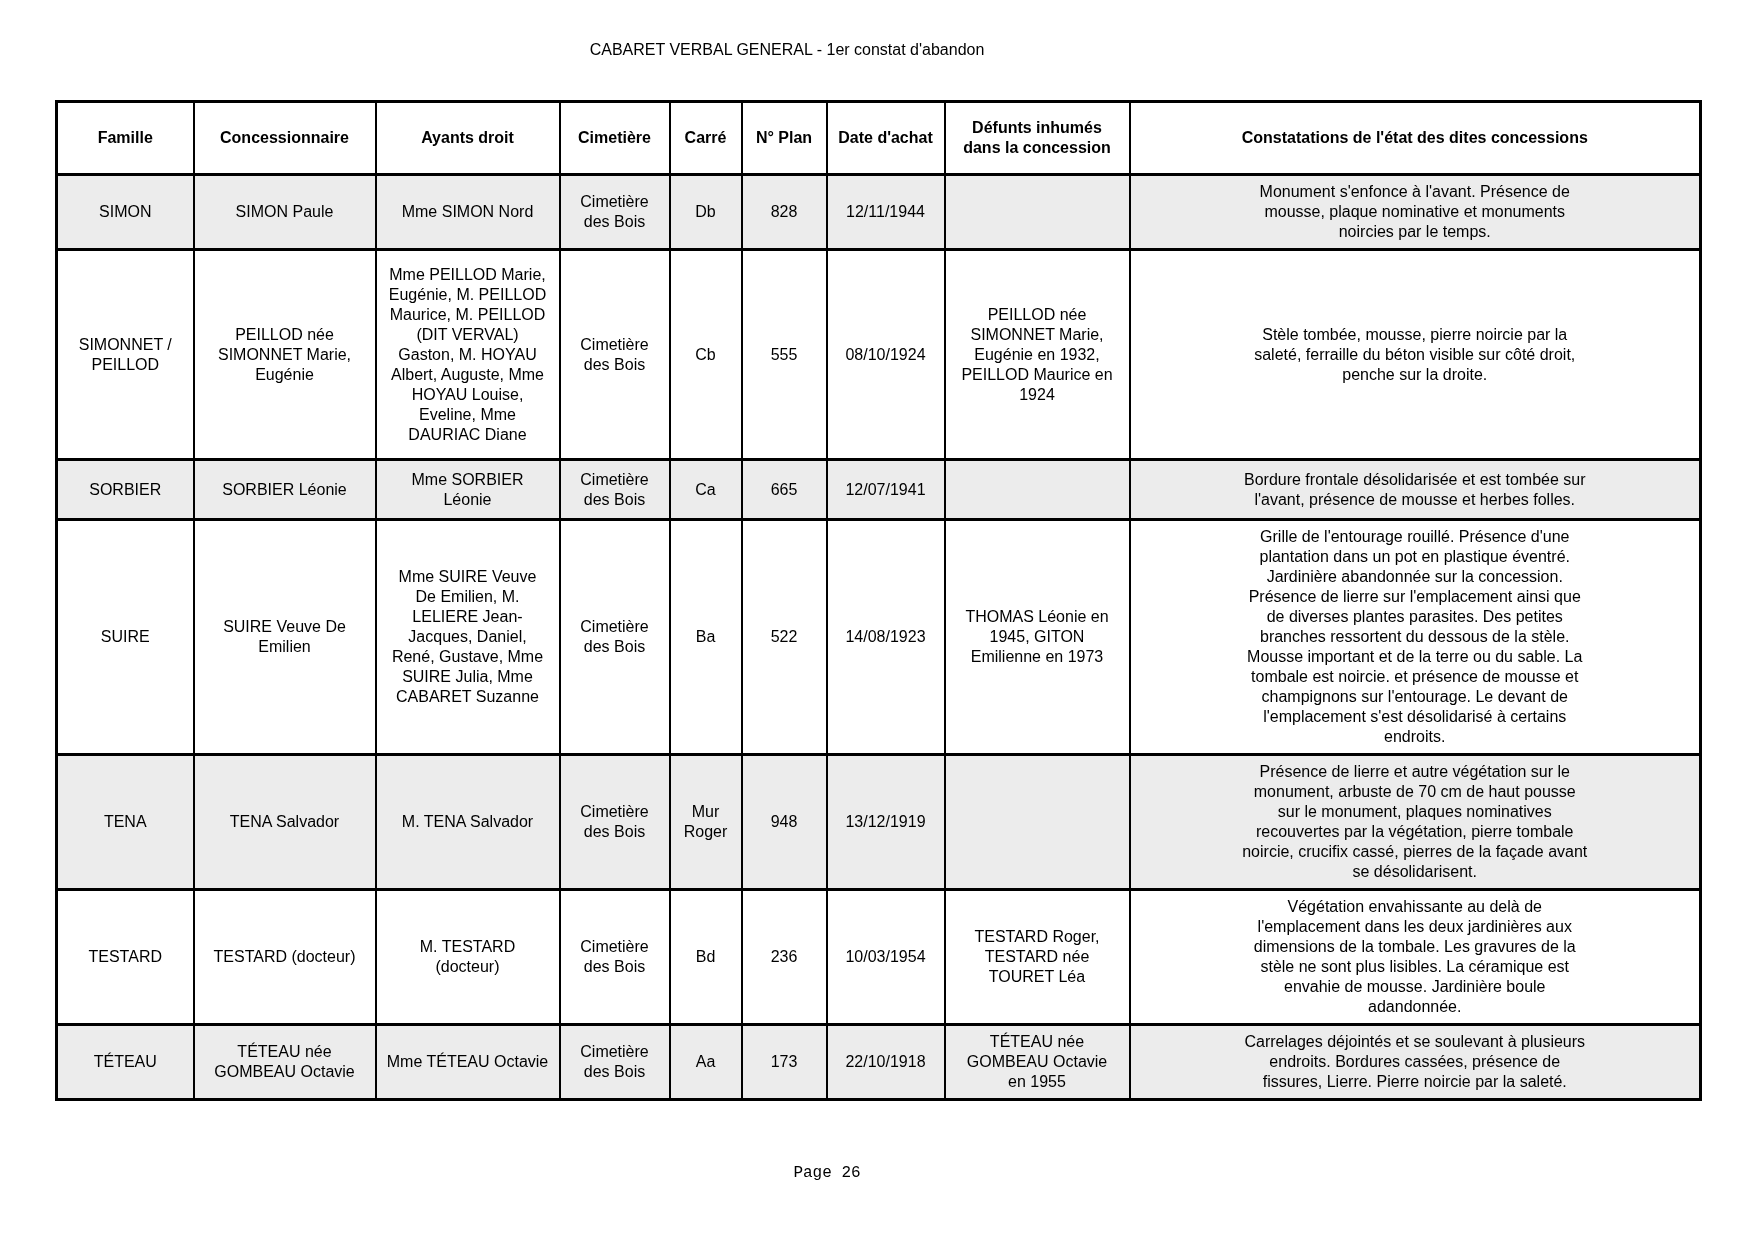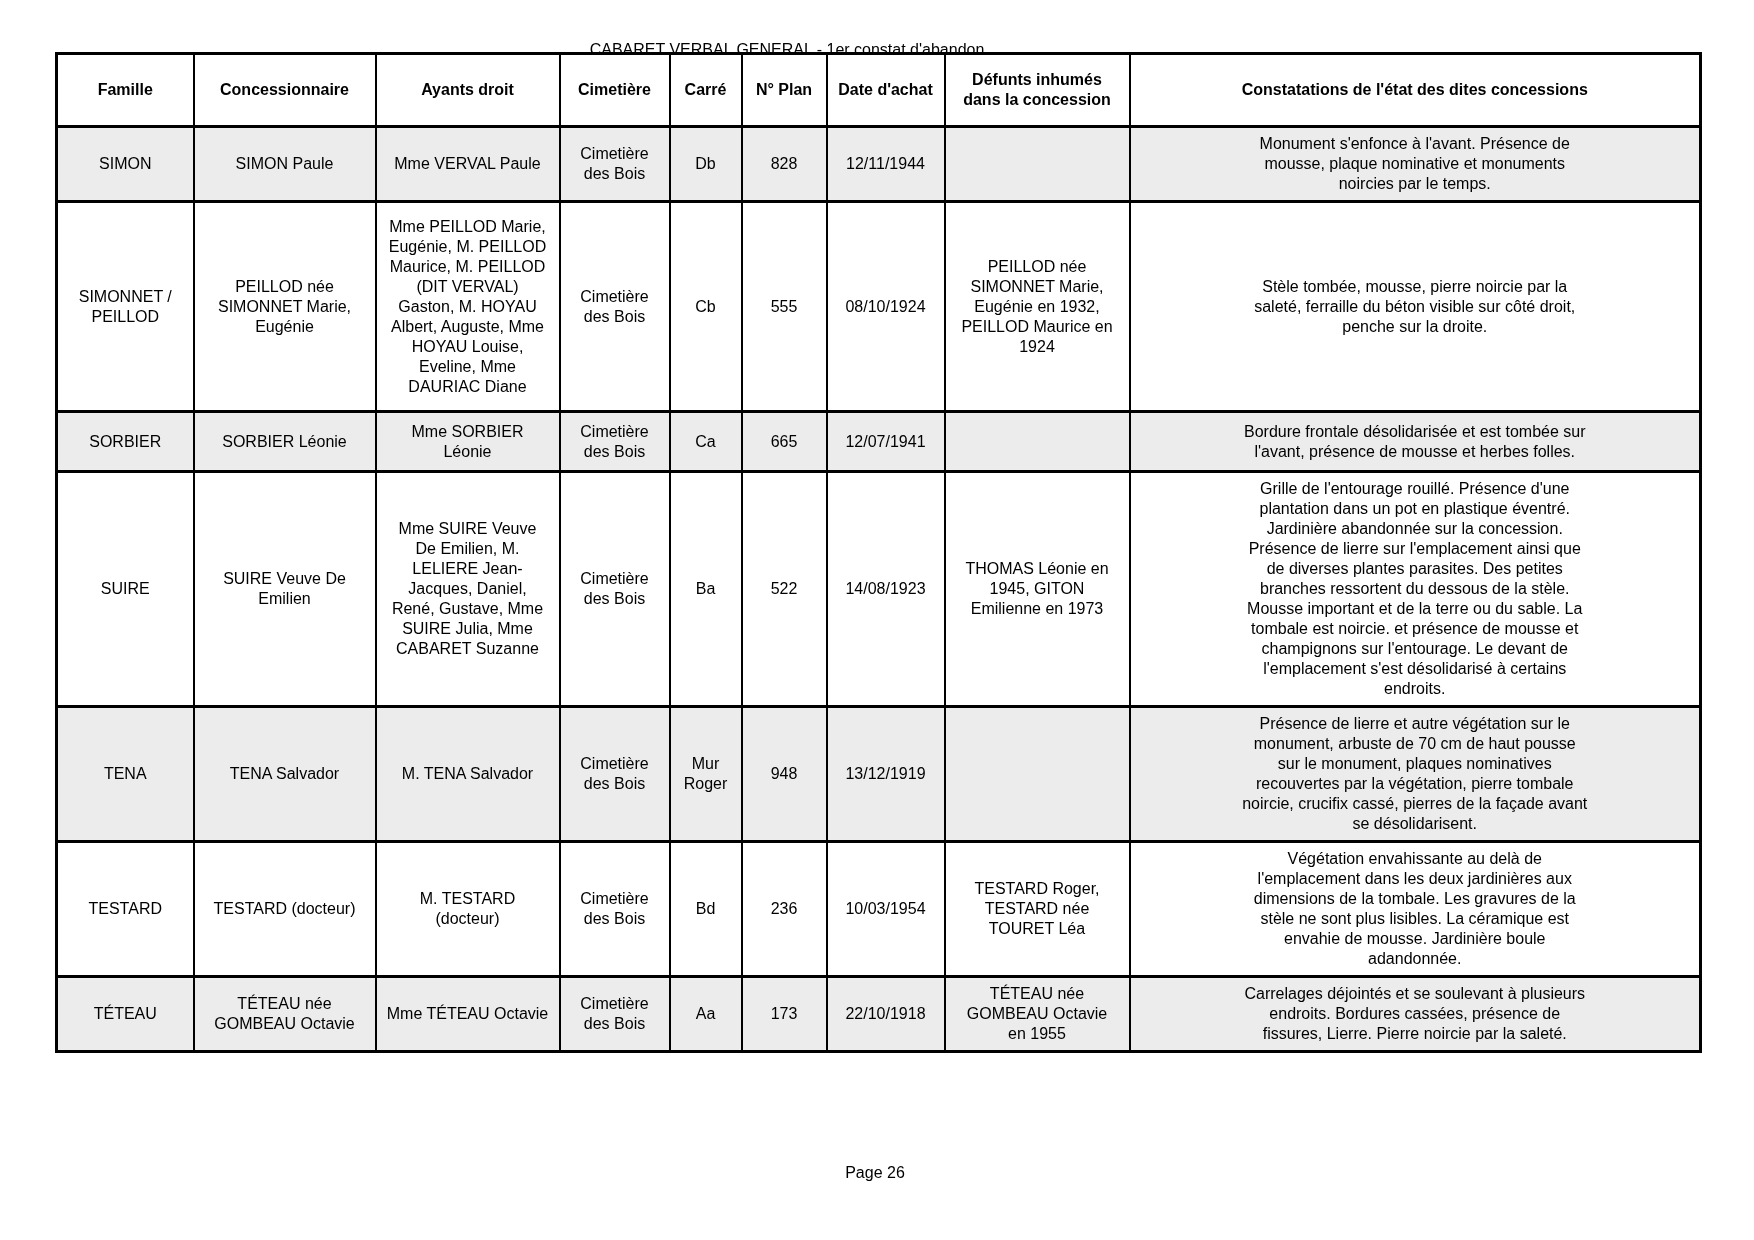--- a/index.html
+++ b/index.html
@@ -24,21 +24,21 @@
   table.concessions {
     position: absolute;
     left: 55px;
     top: 52px;
     width: 1644px;
     table-layout: fixed;
     border-collapse: collapse;
     z-index: 1;
     font-size: 16px;
   }
-  table.concessions { border: 3px solid #000; }
+  table.concessions { border: 3px solid #000; margin-top: 48px; }
   th, td {
     border: 2px solid #000;
     border-top-width: 3px;
     border-bottom-width: 3px;
     text-align: center;
     vertical-align: middle;
     padding: 6px 8px;
     line-height: 20px;
     white-space: pre-line;
     overflow-wrap: break-word;
@@ -60,23 +60,24 @@
   col.c-ayants_droit    { width: 184px; }
   col.c-cimetiere       { width: 110px; }
   col.c-carre           { width: 72px;  }
   col.c-n_plan          { width: 85px;  }
   col.c-date_achat      { width: 118px; }
   col.c-defunts         { width: 185px; }
   col.c-constatations   { width: 571px; }
   .page-footer {
     position: absolute;
     top: 1164px;
-    left: 875px;
+    left: 827px;
     transform: translateX(-50%);
     font-size: 16px;
+    font-family: Liberation Mono, monospace;
   }
 </style>
 </head>
 <body>
 
 <div class="page">
   <div class="page-title">CABARET VERBAL GENERAL - 1er constat d'abandon</div>
 
   <table class="concessions">
     <colgroup>
@@ -101,21 +102,21 @@
           <th>Date d'achat</th>
           <th>Défunts inhumés
 dans la concession</th>
           <th>Constatations de l'état des dites concessions</th>
         </tr>
     </thead>
     <tbody>
         <tr>
           <td>SIMON</td>
           <td>SIMON Paule</td>
-          <td>Mme VERVAL Paule</td>
+          <td>Mme SIMON Nord</td>
           <td>Cimetière
 des Bois</td>
           <td>Db</td>
           <td>828</td>
           <td>12/11/1944</td>
           <td></td>
           <td>Monument s'enfonce à l'avant. Présence de
 mousse, plaque nominative et monuments
 noircies par le temps.</td>
         </tr>

